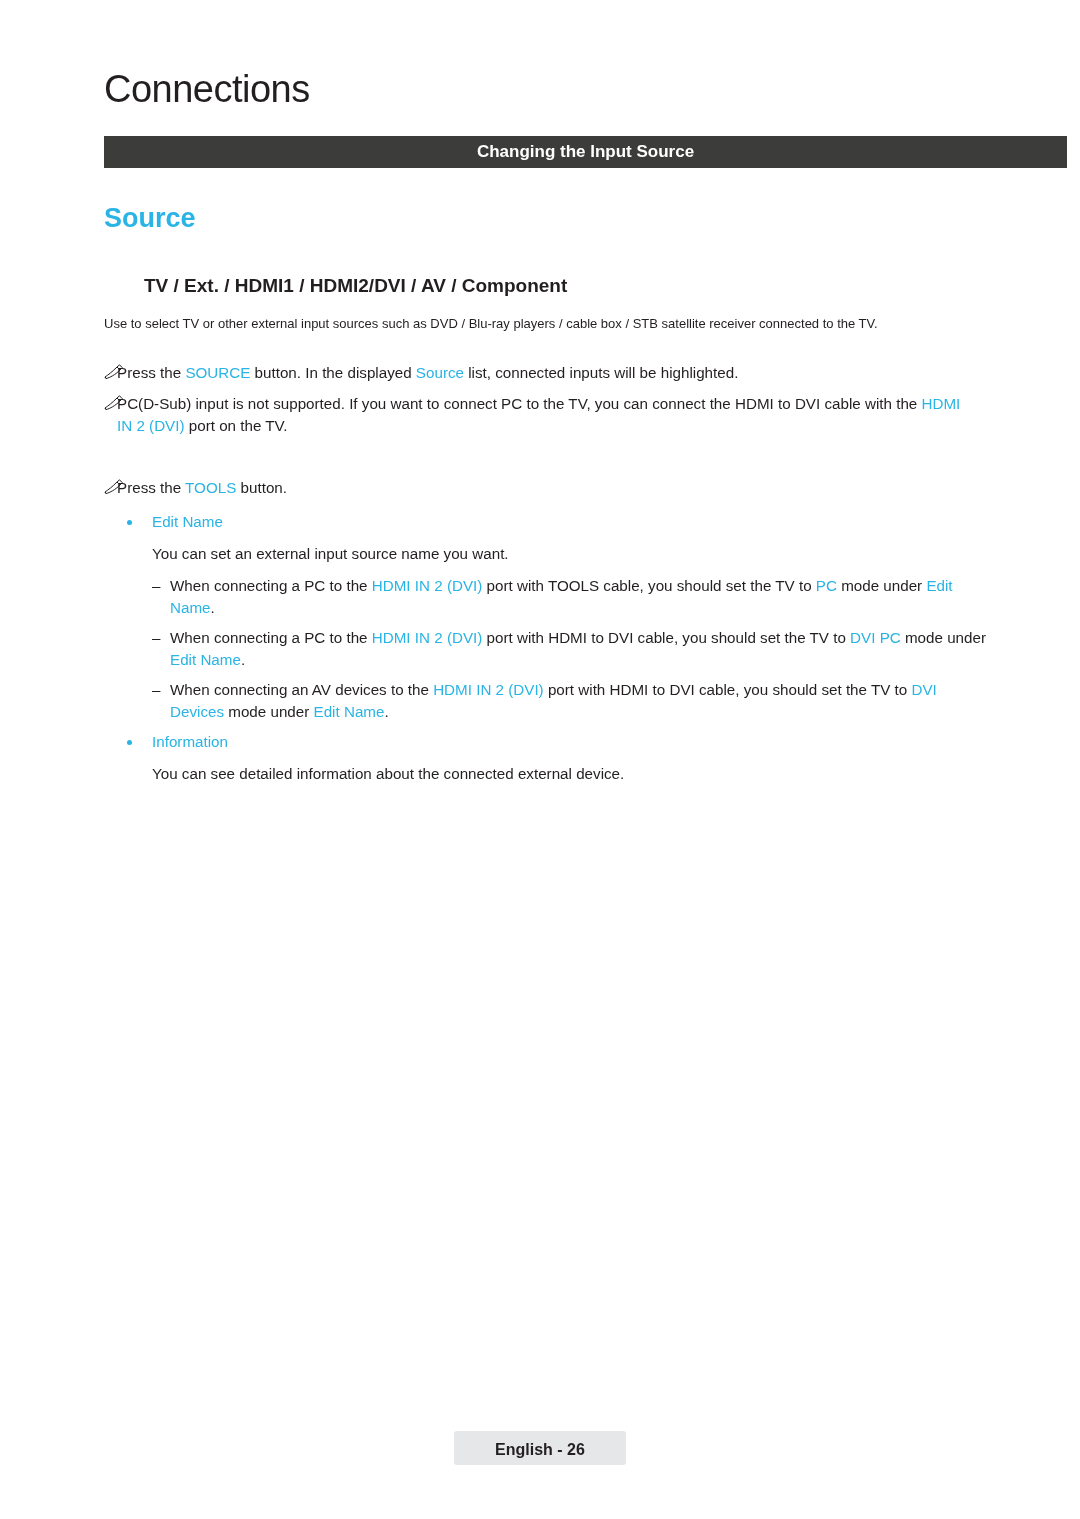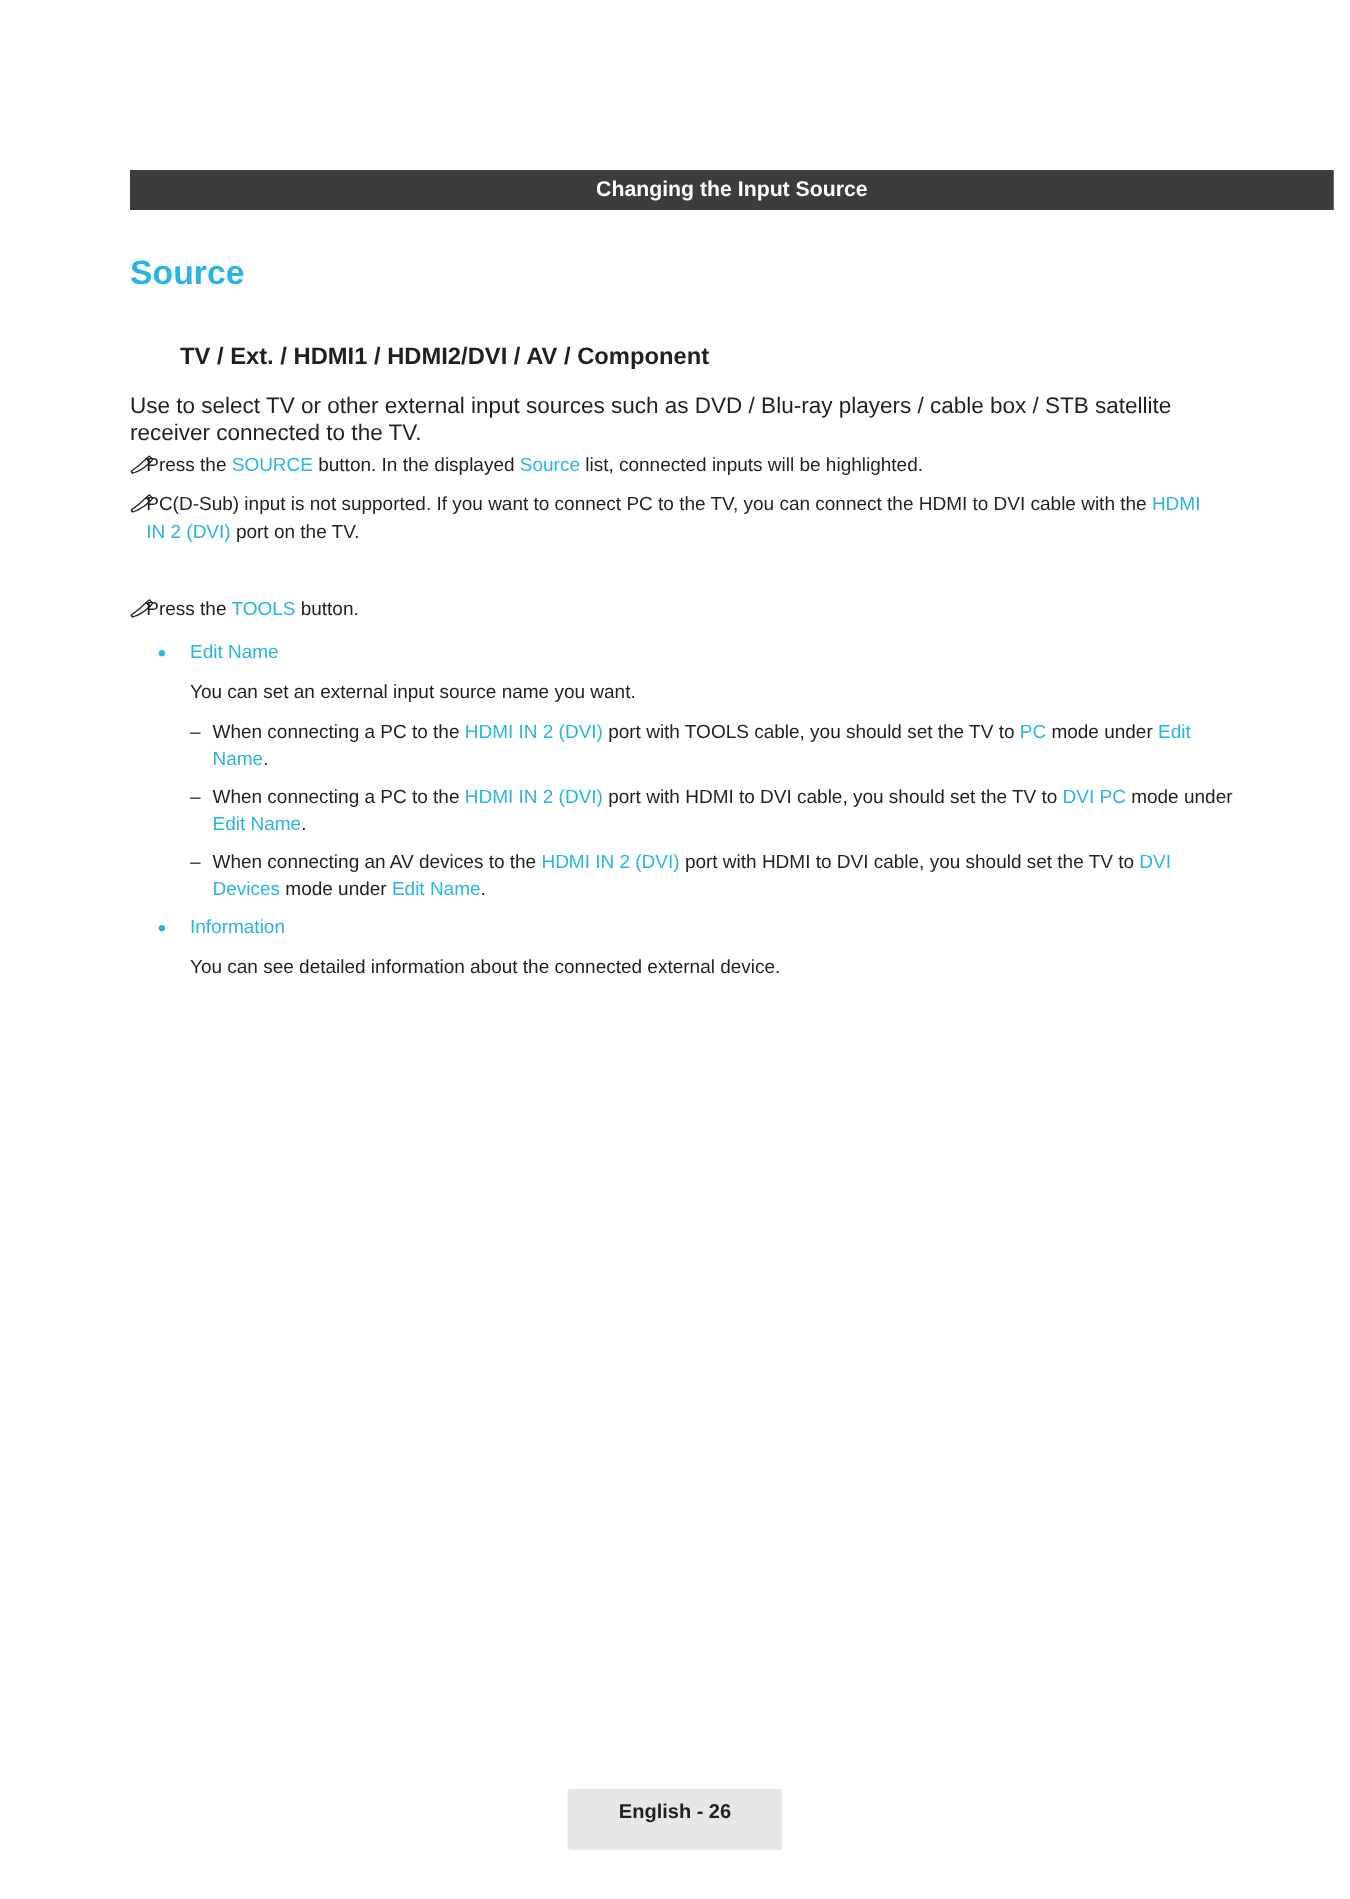--- a/index.html
+++ b/index.html
@@ -61,21 +61,21 @@
     top: 275px;
     font-size: 19px;
     font-weight: bold;
     color: #231f20;
     margin-left: 40px;
   }
   .body-block {
     position: absolute;
     left: 104px;
     width: 872px;
-    font-size: 18px;
+    font-size: 13px;
     line-height: 22px;
     color: #231f20;
   }
   .indent-block {
     position: absolute;
     font-size: 15.2px;
     line-height: 22px;
     color: #231f20;
   }
   .note-row {
@@ -109,40 +109,41 @@
     top: 0;
     width: 14px;
     color: #231f20;
   }
   .cy { color: #29b4e5; }
   .footer {
     position: absolute;
     left: 454px;
     top: 1431px;
     width: 172px;
-    height: 49px;
+    height: 34px;
     background: #e6e7e8;
     border-radius: 3px;
   }
   .footer-text {
     position: absolute;
     left: 0;
     right: 0;
     top: 10px;
     text-align: center;
     font-size: 16px;
     font-weight: bold;
     color: #231f20;
   }
 </style>
 </head>
 <body>
 
 <div class="page">
 
+  <div class="chapter-title">Connections</div>
 
   <div class="section-bar">
     <div class="section-bar-text">Changing the Input Source</div>
   </div>
 
   <div class="blue-heading">Source</div>
 
   <div class="sub-heading">TV / Ext. / HDMI1 / HDMI2/DVI / AV / Component</div>
 
   <div class="body-block" style="top:313px;">Use to select TV or other external input sources such as DVD / Blu-ray players / cable box / STB satellite receiver connected to the TV.</div>

